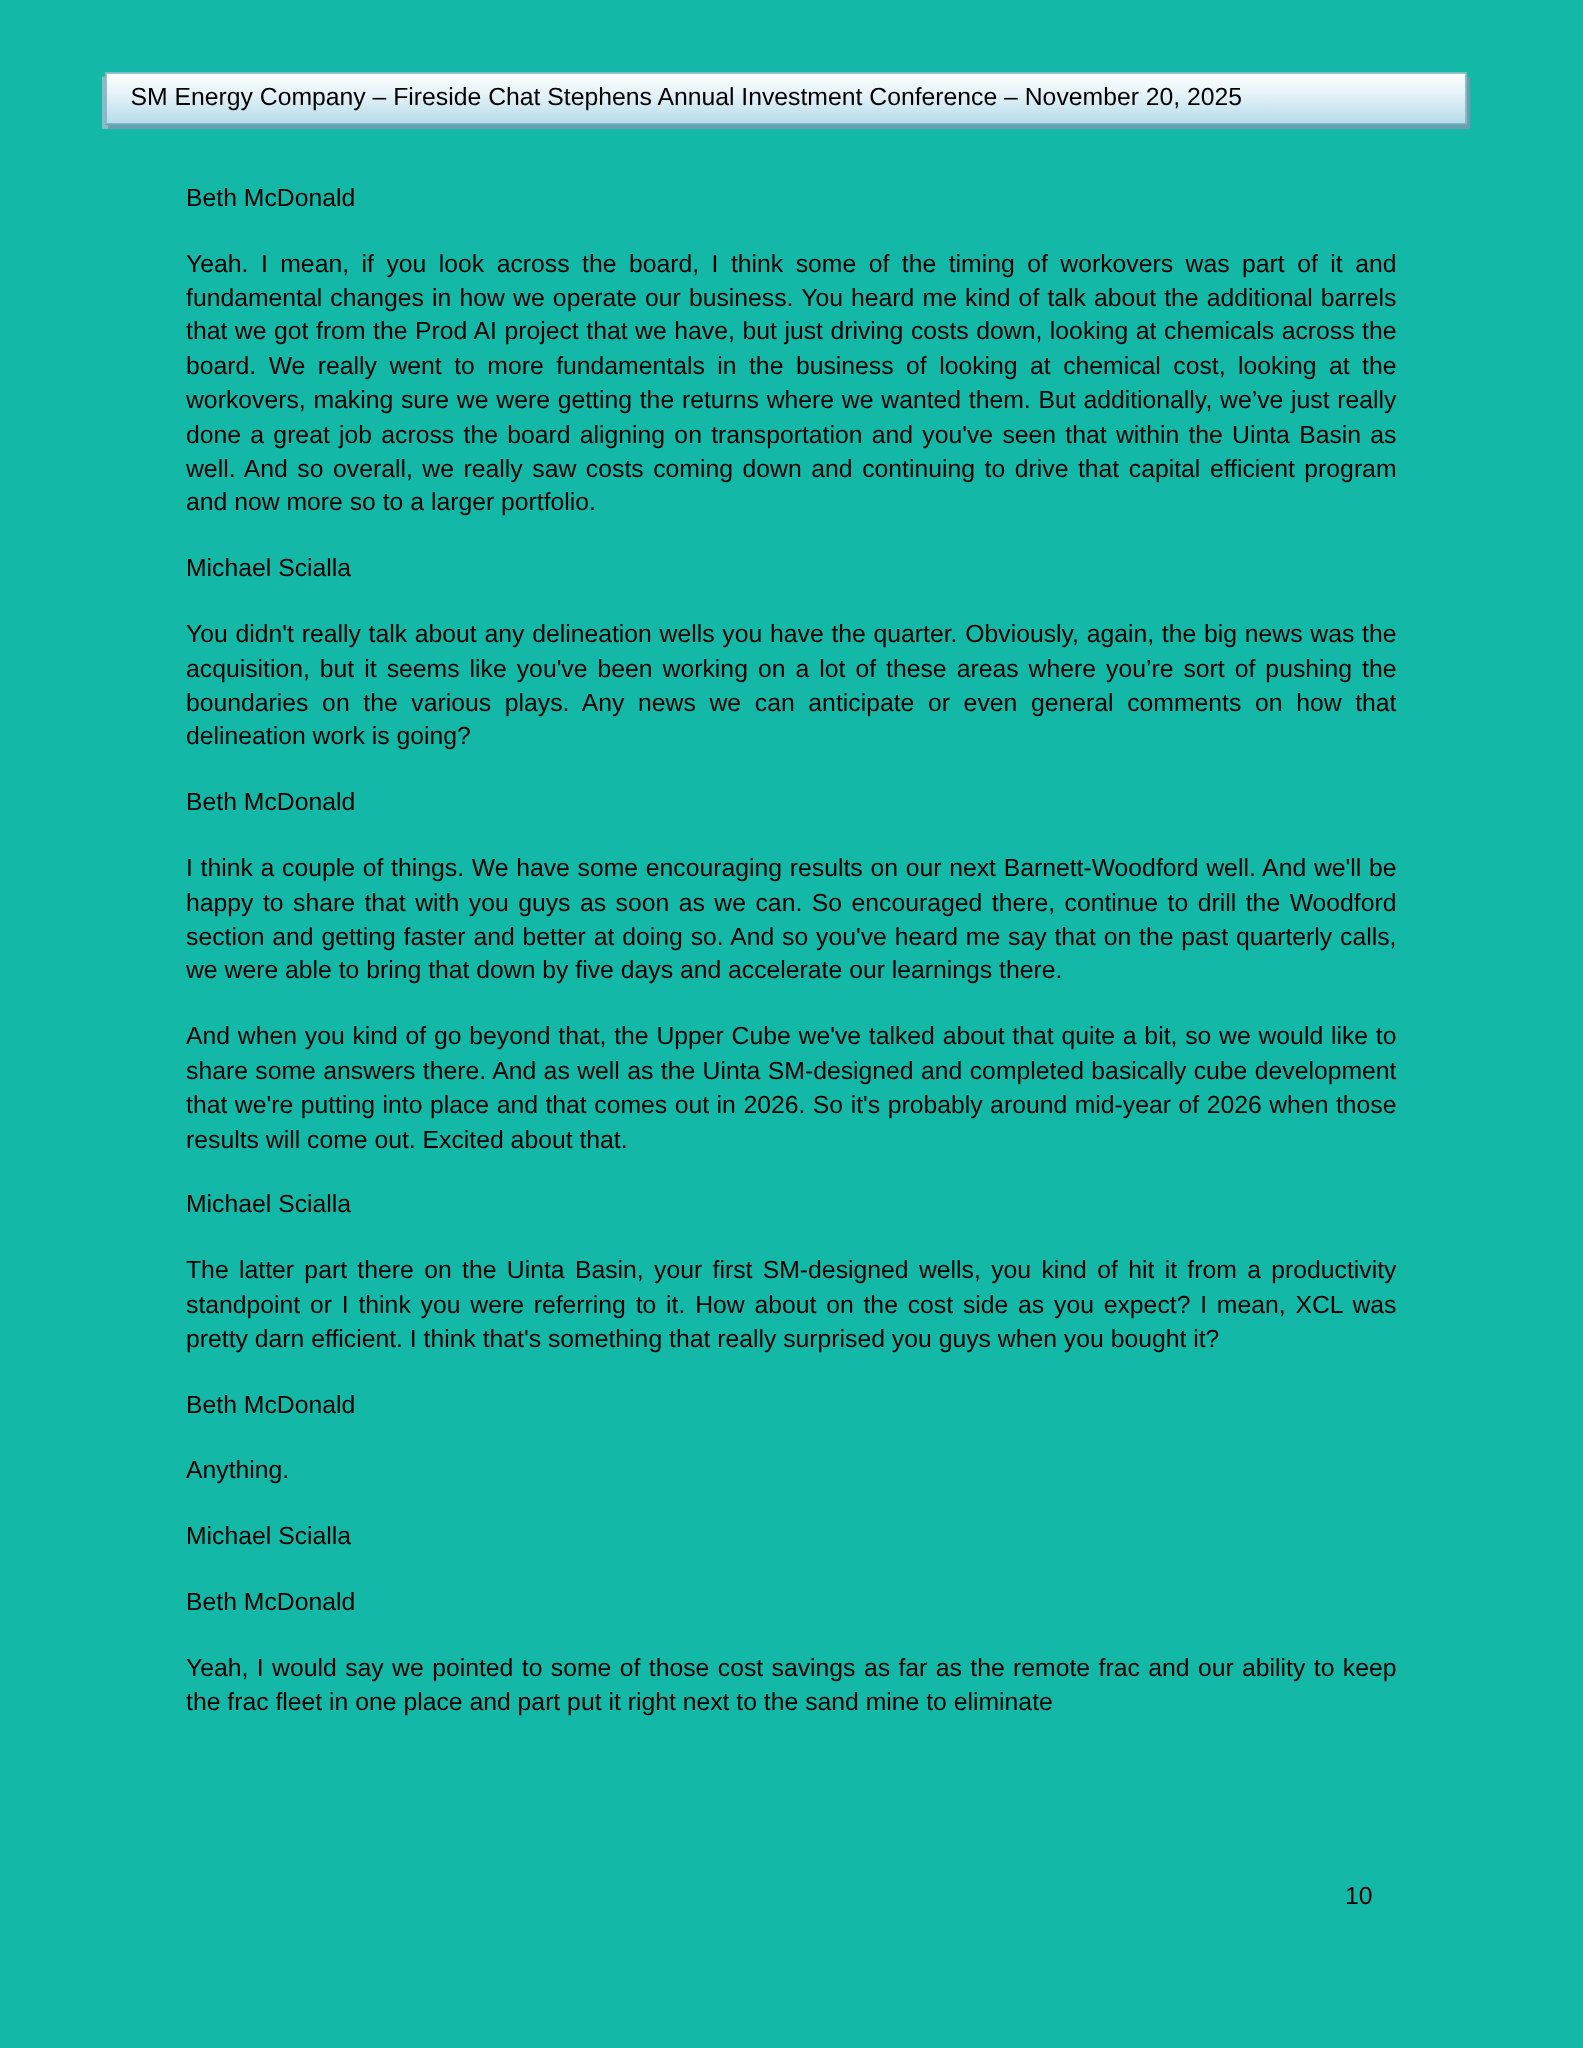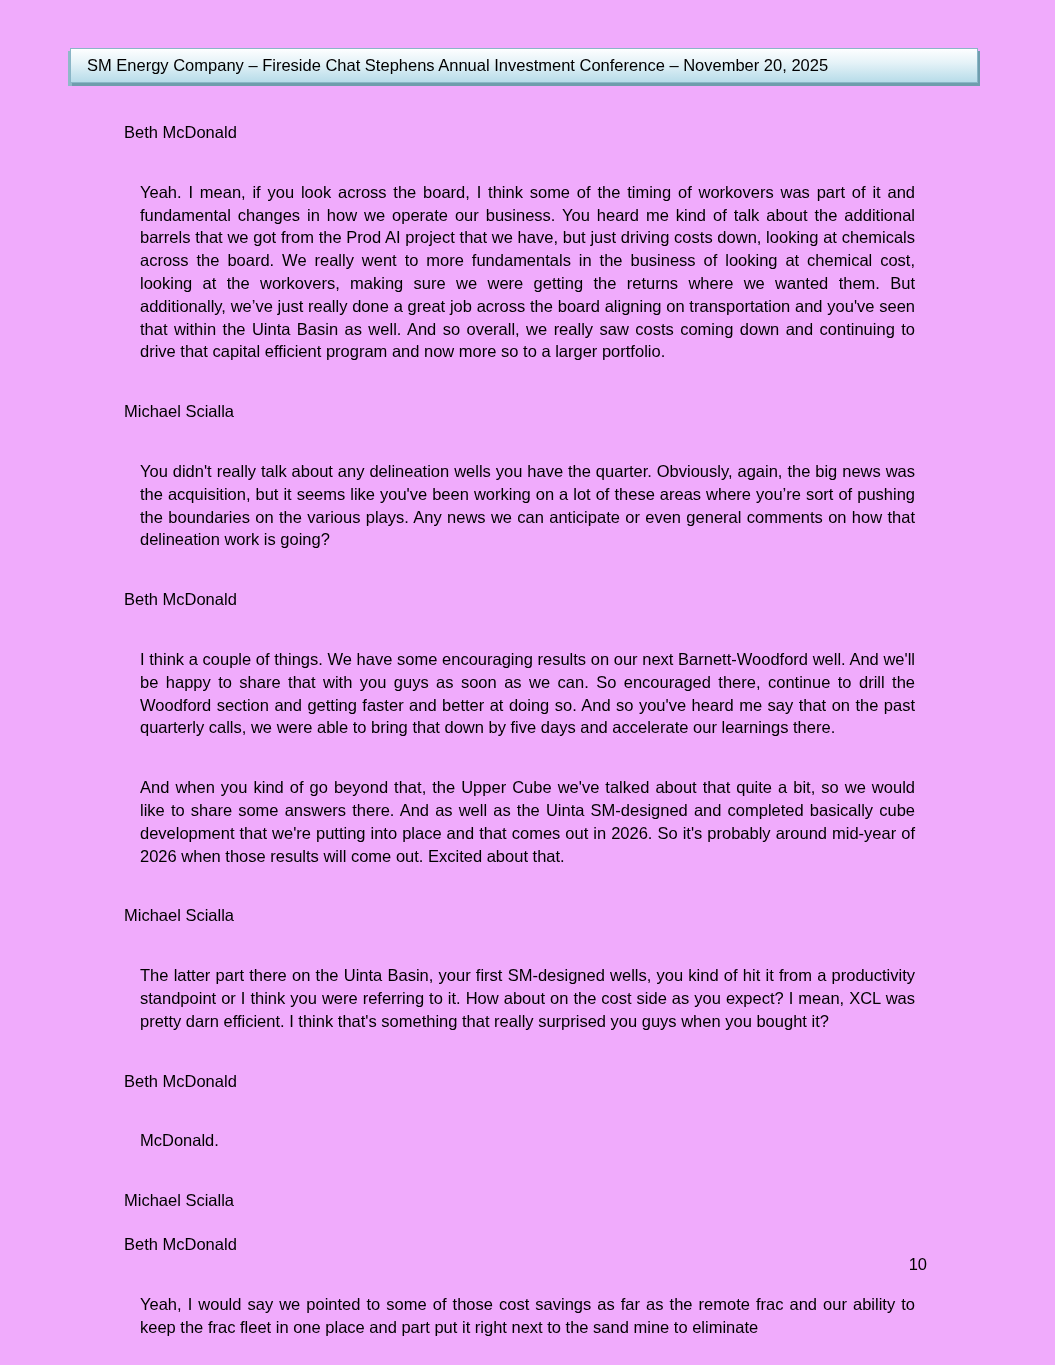--- a/index.html
+++ b/index.html
@@ -4,21 +4,21 @@
 <style>
   html, body {
     margin: 0;
     padding: 0;
     background: #ffffff;
   }
   .page {
     position: relative;
     width: 1055px;
     height: 1365px;
-    background: #f0abfc;
+    background: #14b8a6;
     font-family: "Liberation Sans", "DejaVu Sans", sans-serif;
     color: #000000;
     overflow: hidden;
   }
   .banner {
     margin: 48px 77px 0 70px;
     height: 33px;
     display: flex;
     align-items: center;
     padding-left: 16px;
@@ -34,28 +34,28 @@
   }
   .speaker {
     font-weight: normal;
     margin: 0 0 0 0;
     padding-top: 21px;
   }
   .speaker:first-child {
     padding-top: 0;
   }
   .para {
-    margin: 16px;
+    margin: 0;
     padding-top: 21px;
     text-align: justify;
   }
   .page-number {
     position: absolute;
     top: 1253px;
-    right: 128px;
+    right: 140px;
     font-size: 16.5px;
     line-height: 22px;
   }
 </style>
 </head>
 <body>
 
 <div class="page">
 
   <div class="banner">
@@ -66,21 +66,21 @@
       <div class="speaker">Beth McDonald</div>
       <div class="para">Yeah. I mean, if you look across the board, I think some of the timing of workovers was part of it and fundamental changes in how we operate our business. You heard me kind of talk about the additional barrels that we got from the Prod AI project that we have, but just driving costs down, looking at chemicals across the board. We really went to more fundamentals in the business of looking at chemical cost, looking at the workovers, making sure we were getting the returns where we wanted them. But additionally, we’ve just really done a great job across the board aligning on transportation and you've seen that within the Uinta Basin as well. And so overall, we really saw costs coming down and continuing to drive that capital efficient program and now more so to a larger portfolio.</div>
       <div class="speaker">Michael Scialla</div>
       <div class="para">You didn't really talk about any delineation wells you have the quarter. Obviously, again, the big news was the acquisition, but it seems like you've been working on a lot of these areas where you’re sort of pushing the boundaries on the various plays. Any news we can anticipate or even general comments on how that delineation work is going?</div>
       <div class="speaker">Beth McDonald</div>
       <div class="para">I think a couple of things. We have some encouraging results on our next Barnett-Woodford well. And we'll be happy to share that with you guys as soon as we can. So encouraged there, continue to drill the Woodford section and getting faster and better at doing so. And so you've heard me say that on the past quarterly calls, we were able to bring that down by five days and accelerate our learnings there.</div>
       <div class="para">And when you kind of go beyond that, the Upper Cube we've talked about that quite a bit, so we would like to share some answers there. And as well as the Uinta SM-designed and completed basically cube development that we're putting into place and that comes out in 2026. So it's probably around mid-year of 2026 when those results will come out. Excited about that.</div>
       <div class="speaker">Michael Scialla</div>
       <div class="para">The latter part there on the Uinta Basin, your first SM-designed wells, you kind of hit it from a productivity standpoint or I think you were referring to it. How about on the cost side as you expect? I mean, XCL was pretty darn efficient. I think that's something that really surprised you guys when you bought it?</div>
       <div class="speaker">Beth McDonald</div>
-      <div class="para">McDonald.</div>
+      <div class="para">Anything.</div>
       <div class="speaker">Michael Scialla</div>
       <div class="speaker">Beth McDonald</div>
       <div class="para">Yeah, I would say we pointed to some of those cost savings as far as the remote frac and our ability to keep the frac fleet in one place and part put it right next to the sand mine to eliminate</div>
     </div>
 
   <div class="page-number">10</div>
 
 </div>
 
 </body></html>

